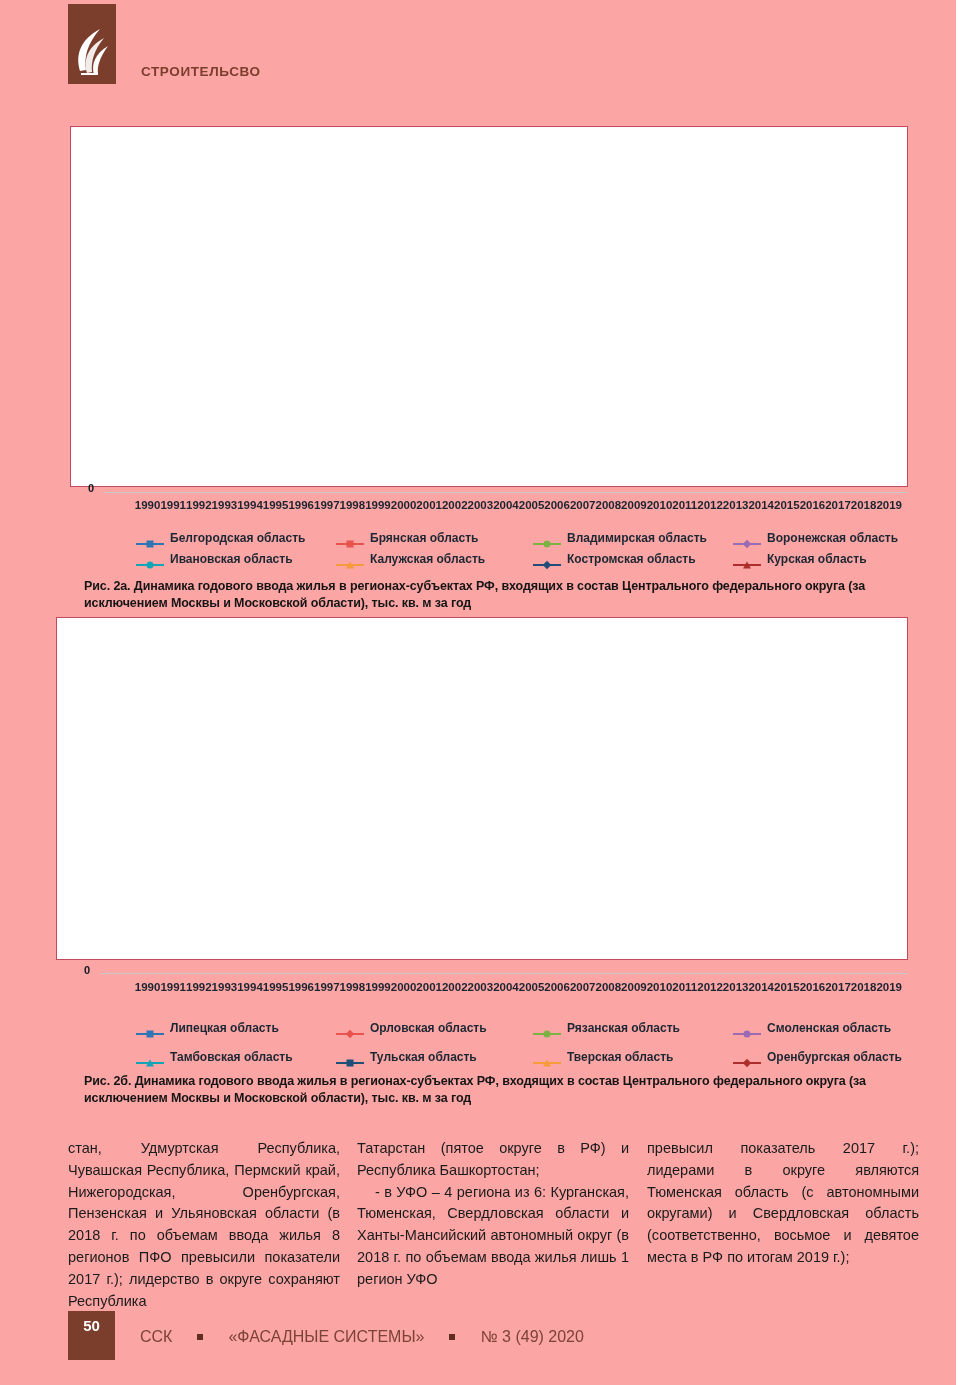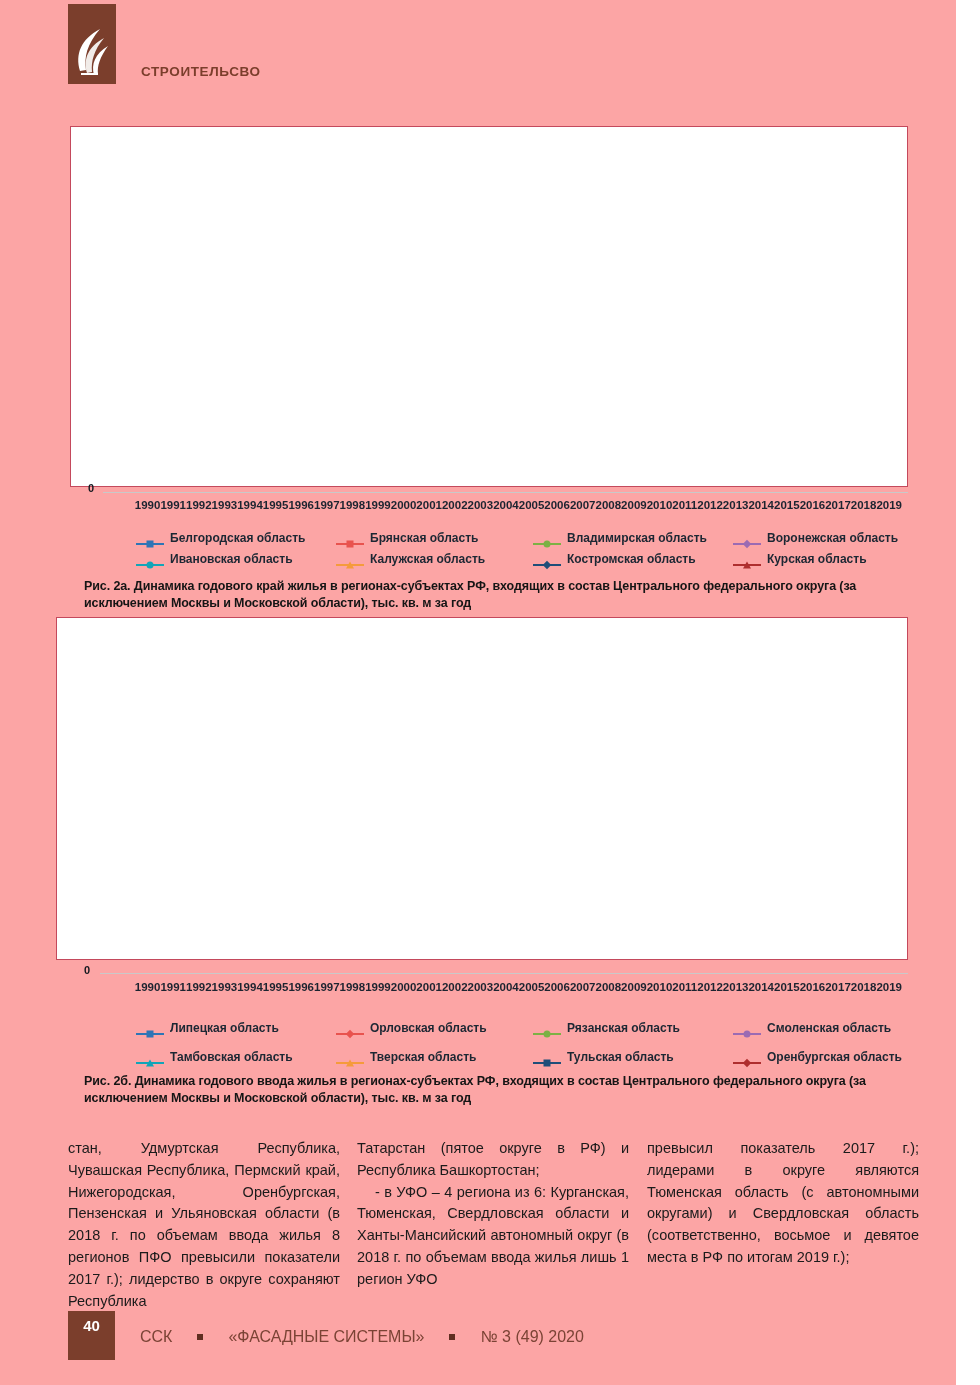--- a/index.html
+++ b/index.html
@@ -144,21 +144,21 @@
         </span>
         <span>Костромская область</span>
       </div>
       <div class="leg-item">
         <span class="mk" style="background: rgb(174, 46, 46);">
           <span class="shape mk-triangle" style="border-bottom-color: rgb(174, 46, 46);"></span>
         </span>
         <span>Курская область</span>
       </div>
     </div>
-  <div class="caption cap-a">Рис. 2а. Динамика годового край жилья в регионах-субъектах РФ, входящих в состав Центрального федерального округа (за исключением Москвы и Московской области), тыс. кв. м за год</div>
+  <div class="caption cap-a">Рис. 2а. Динамика годового ввода жилья в регионах-субъектах РФ, входящих в состав Центрального федерального округа (за исключением Москвы и Московской области), тыс. кв. м за год</div>
 
   <div class="chartbox box-b"></div>
   <div class="zero" style="left:84px;top:964px;">0</div>
   <div class="axline" style="left:100px;top:973px;width:808px;"></div>
   <div class="years" style="top:981px;">
       <span>1990</span>
       <span>1991</span>
       <span>1992</span>
       <span>1993</span>
       <span>1994</span>
@@ -213,30 +213,30 @@
         </span>
         <span>Смоленская область</span>
       </div>
       <div class="leg-item">
         <span class="mk" style="background: rgb(18, 165, 184);">
           <span class="shape mk-triangle" style="border-bottom-color: rgb(18, 165, 184);"></span>
         </span>
         <span>Тамбовская область</span>
       </div>
       <div class="leg-item">
+        <span class="mk" style="background: rgb(31, 78, 121);">
+          <span class="shape mk-square" style="background: rgb(31, 78, 121);"></span>
+        </span>
+        <span>Тульская область</span>
+      </div>
+      <div class="leg-item">
         <span class="mk" style="background: rgb(245, 155, 60);">
           <span class="shape mk-triangle" style="border-bottom-color: rgb(245, 155, 60);"></span>
         </span>
         <span>Тверская область</span>
-      </div>
-      <div class="leg-item">
-        <span class="mk" style="background: rgb(31, 78, 121);">
-          <span class="shape mk-square" style="background: rgb(31, 78, 121);"></span>
-        </span>
-        <span>Тульская область</span>
       </div>
       <div class="leg-item">
         <span class="mk" style="background: rgb(174, 46, 46);">
           <span class="shape mk-diamond" style="background: rgb(174, 46, 46);"></span>
         </span>
         <span>Оренбургская область</span>
       </div>
     </div>
   <div class="caption cap-b">Рис. 2б. Динамика годового ввода жилья в регионах-субъектах РФ, входящих в состав Центрального федерального округа (за исключением Москвы и Московской области), тыс. кв. м за год</div>
 
@@ -244,21 +244,21 @@
       <p>стан, Удмуртская Республика, Чувашская Республика, Пермский край, Нижегородская, Оренбургская, Пензенская и Ульяновская области (в 2018 г. по объемам ввода жилья 8 регионов ПФО превысили показатели 2017 г.); лидерство в округе сохраняют Республика</p>
     </div>
   <div class="bodycol col-2">
       <p>Татарстан (пятое округе в РФ) и Республика Башкортостан;</p>
       <p class="ind">- в УФО – 4 региона из 6: Курганская, Тюменская, Свердловская области и Ханты-Мансийский автономный округ (в 2018 г. по объемам ввода жилья лишь 1 регион УФО</p>
     </div>
   <div class="bodycol col-3">
       <p>превысил показатель 2017 г.); лидерами в округе являются Тюменская область (с автономными округами) и Свердловская область (соответственно, восьмое и девятое места в РФ по итогам 2019 г.);</p>
     </div>
 
-  <div class="pagenum">40</div>
+  <div class="pagenum">50</div>
   <div class="footline">
     <span>ССК</span>
     <span class="fbullet"></span>
     <span>«ФАСАДНЫЕ СИСТЕМЫ»</span>
     <span class="fbullet"></span>
     <span>№ 3 (49) 2020</span>
   </div>
 
 </div>
 

